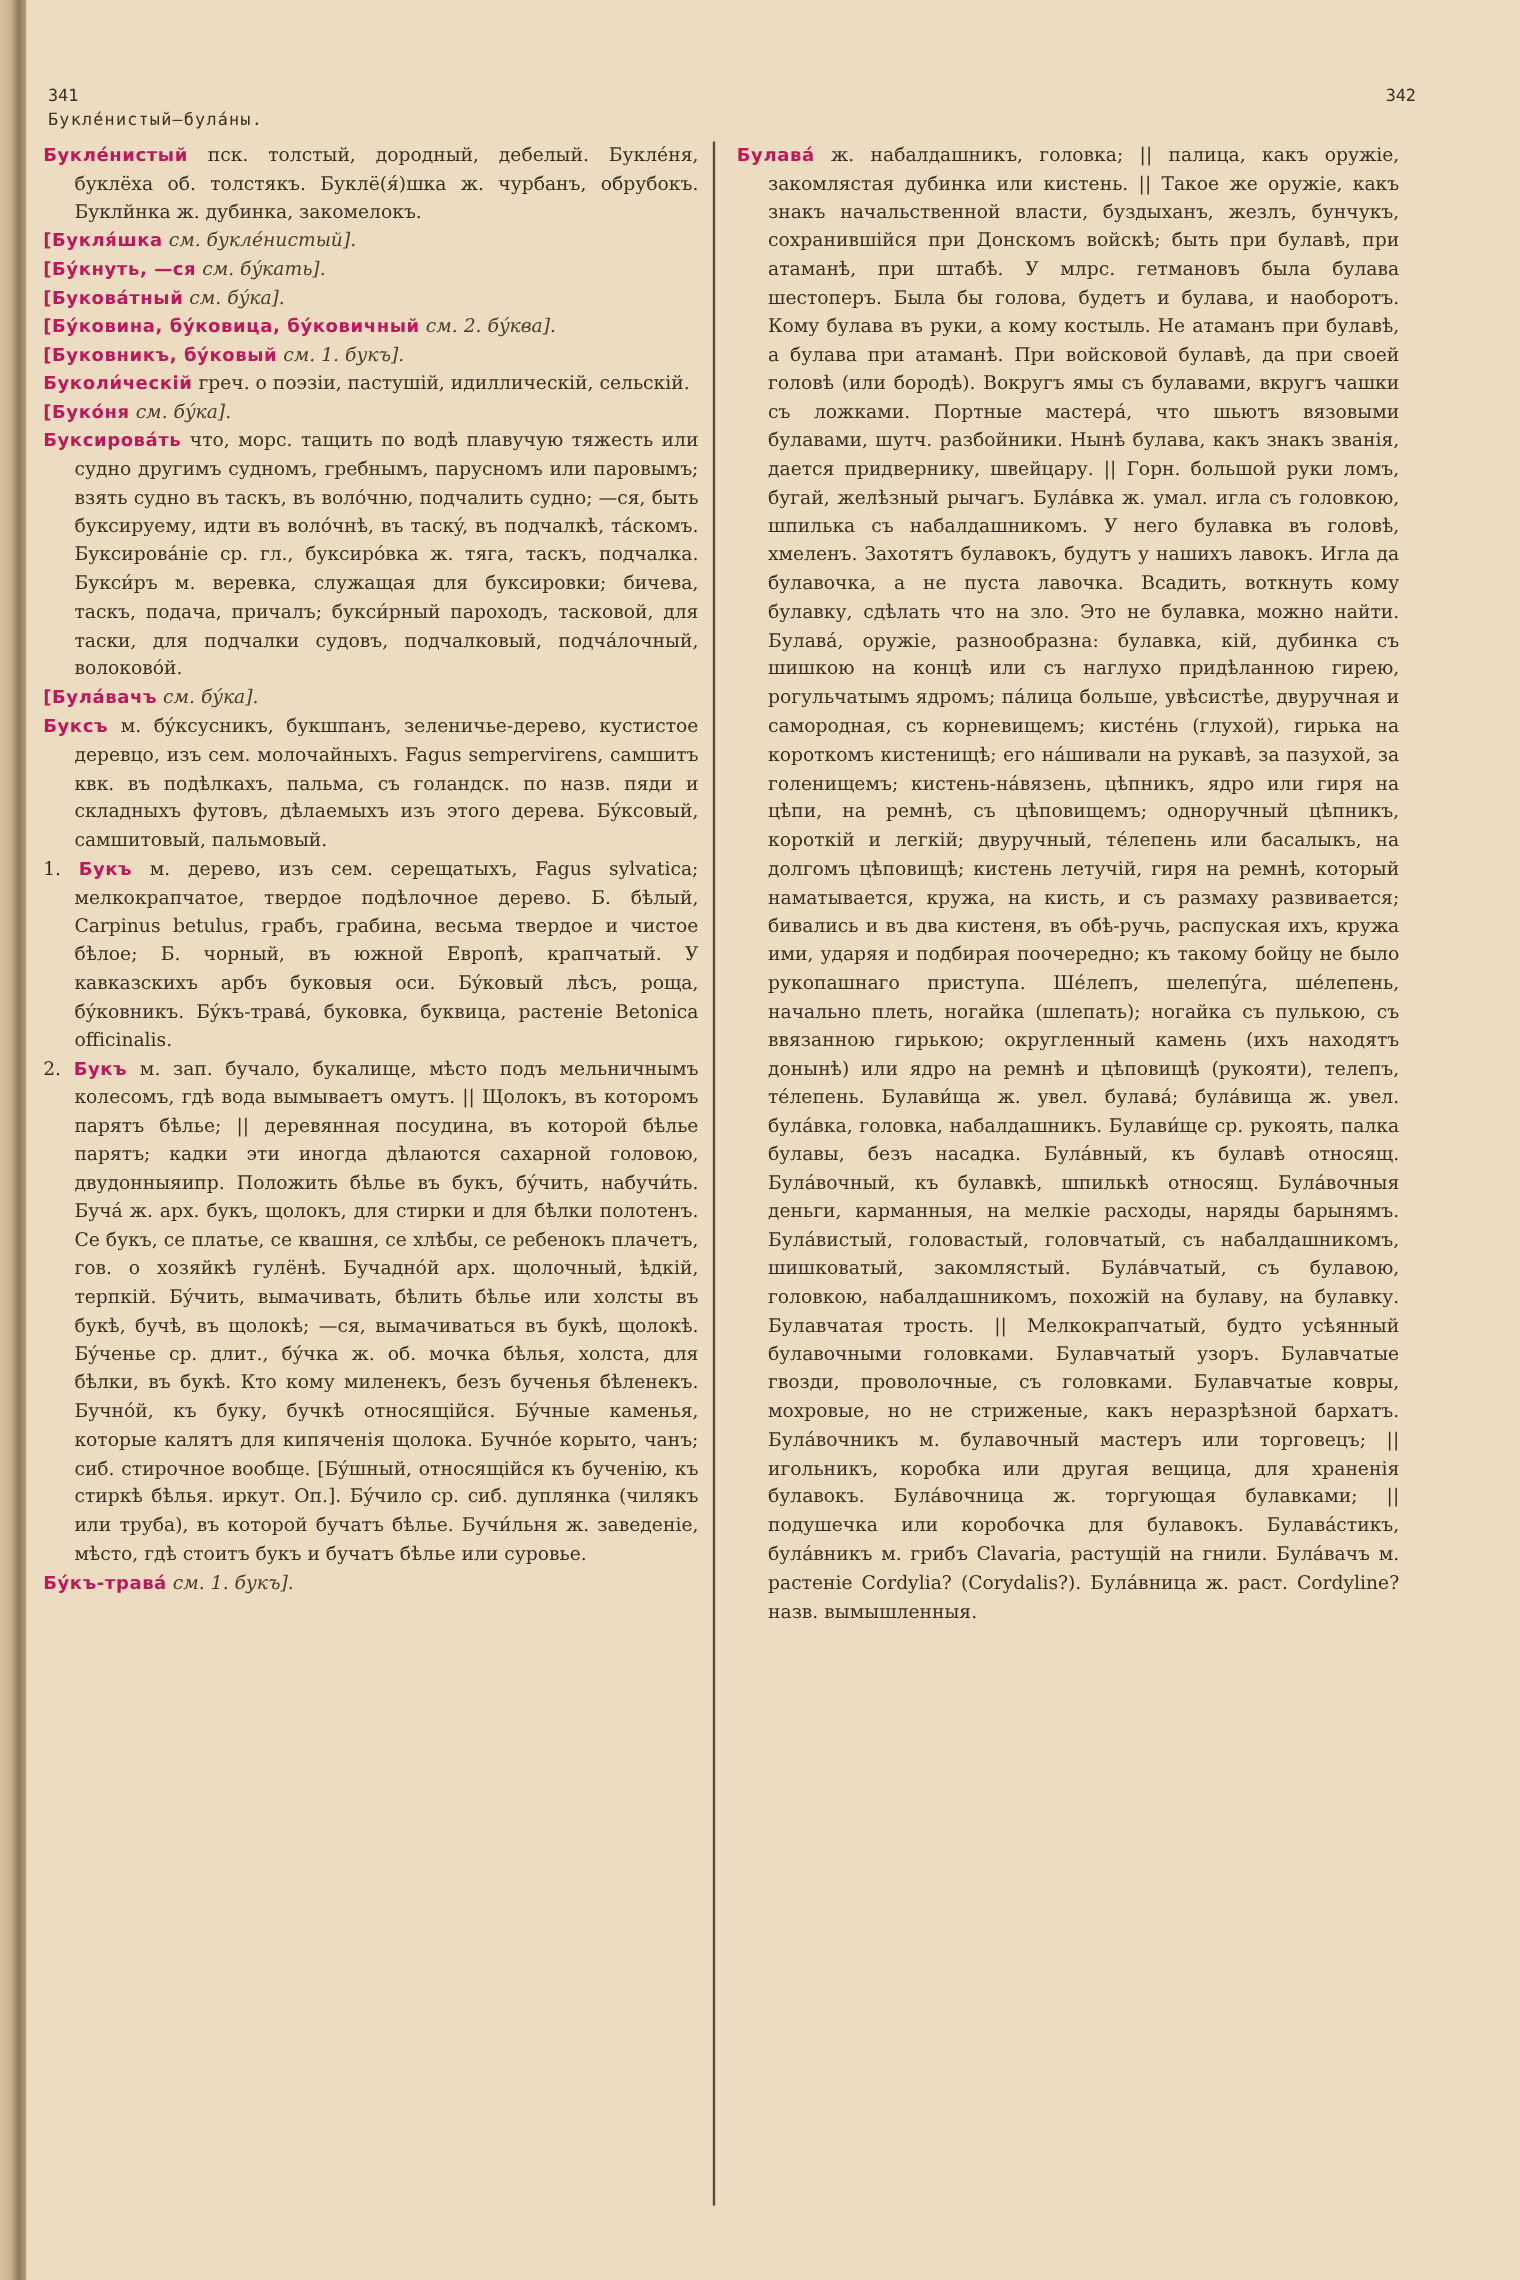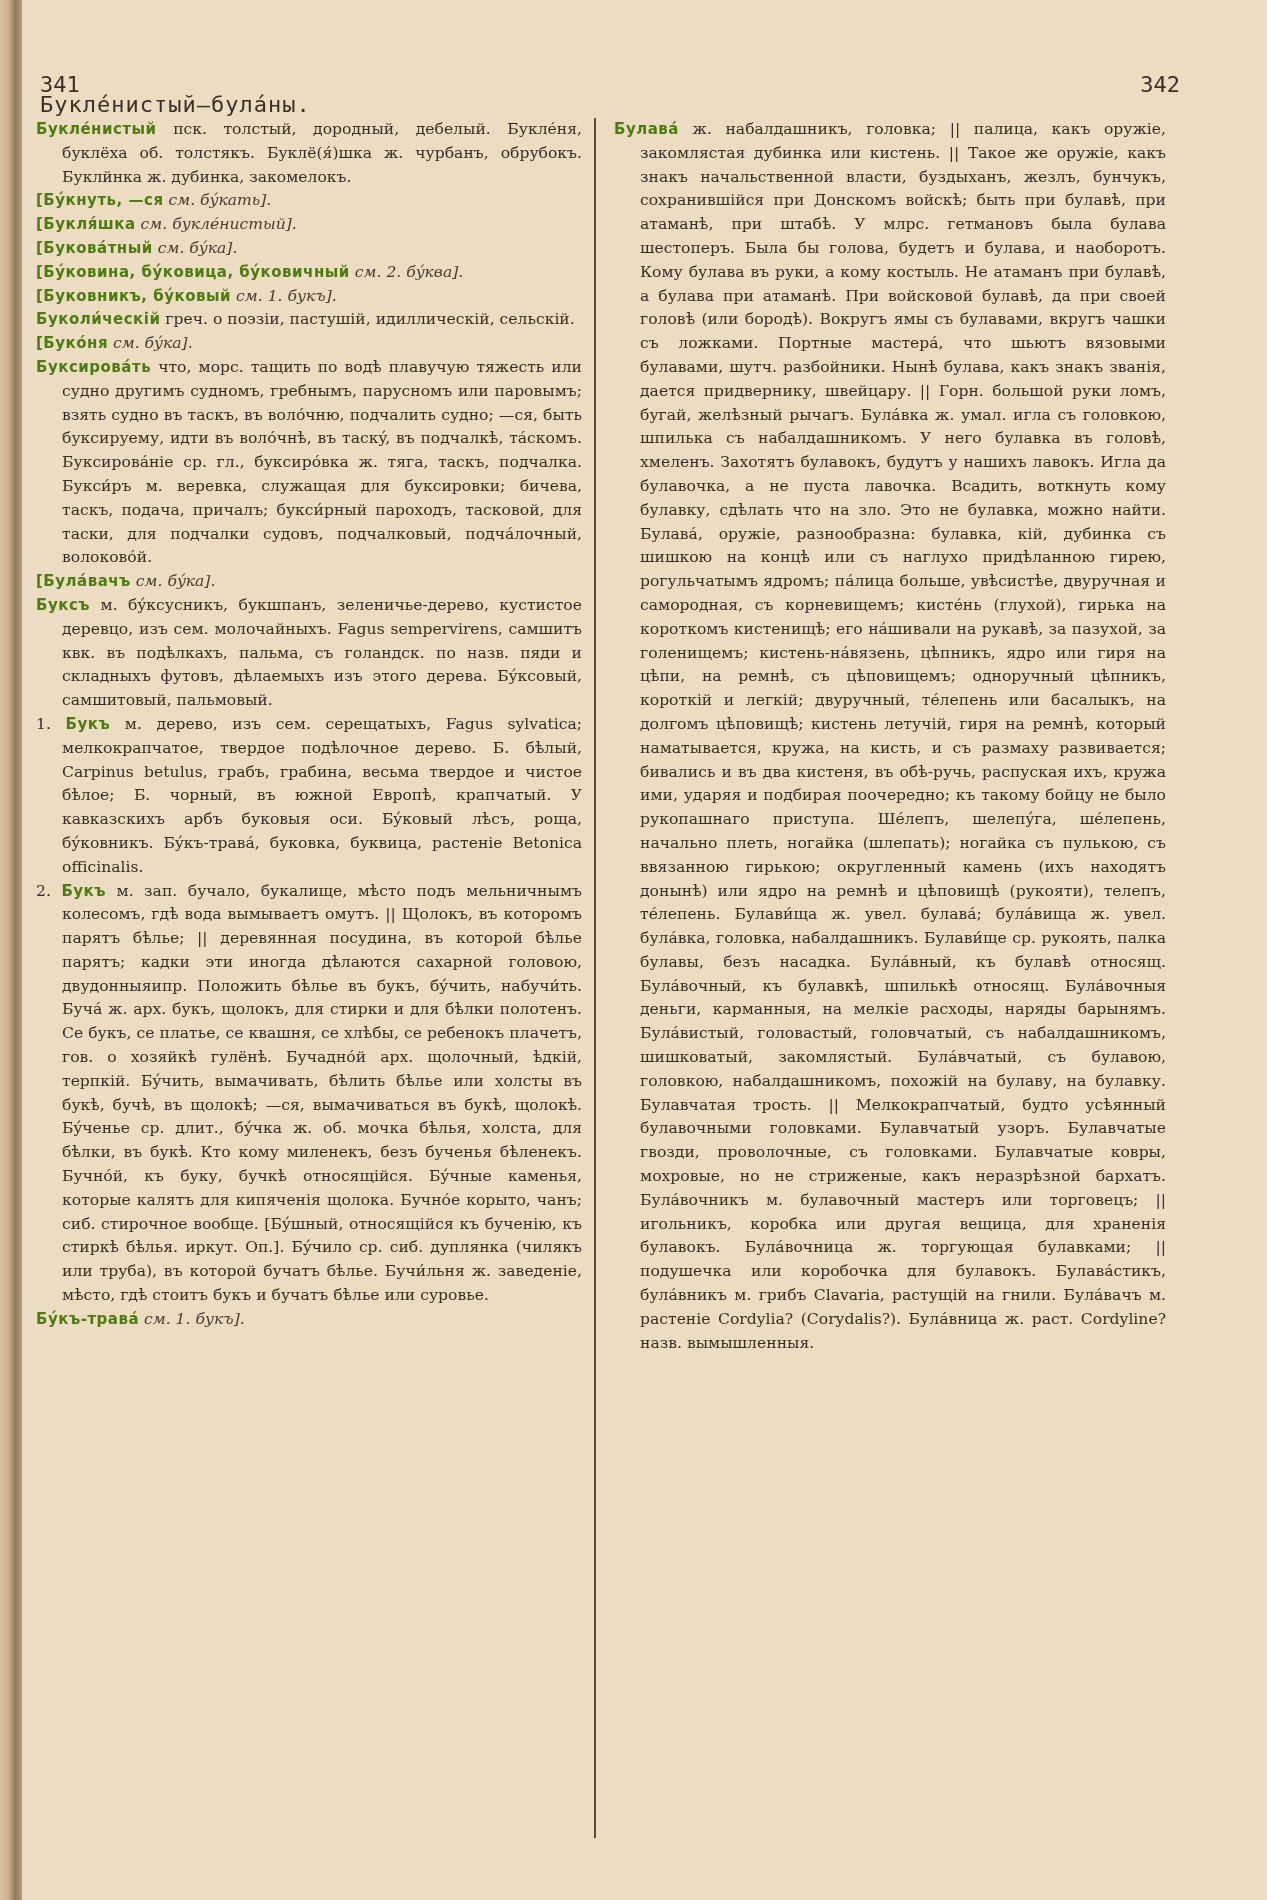--- a/index.html
+++ b/index.html
@@ -14,62 +14,62 @@
     position: absolute; left: 0; top: 0; width: 22px; height: 1900px;
     background: linear-gradient(90deg, #d8c3a0 0%, #c9b08a 40%, #8f7a5c 70%, #b59c78 100%);
   }
   .page {
     position: absolute; left: 22px; top: 0; width: 1245px; height: 1900px;
     background: #ecdcc1;
   }
   .running-head {
     position: absolute; top: 72px; left: 40px; width: 1140px; height: 30px;
     font-family: "DejaVu Sans Mono", "Liberation Mono", monospace;
-    font-size: 22px; color: #3d3024;
+    font-size: 14px; color: #3d3024;
   }
   .running-head .pn-left { position: absolute; left: 0; }
   .running-head .title { position: absolute; left: 0; right: 0; text-align: left; letter-spacing: 1px; margin-top: 20px; }
   .running-head .pn-right { position: absolute; right: 0; text-align: center; }
   .column {
     position: absolute; top: 118px;
     font-size: 15.6px; line-height: 23.8px;
     text-align: justify;
   }
   .col-left { left: 36px; width: 546px; }
   .col-right { left: 614px; width: 552px; }
   .col-rule {
     position: absolute; left: 594px; top: 118px; width: 2px; height: 1720px;
     background: #5a4a3a;
   }
   .entry {
     margin: 0; padding-left: 26px; text-indent: -26px;
   }
   .entry.numbered { padding-left: 26px; text-indent: -26px; }
-  .hw { font-family: "DejaVu Sans", "Liberation Sans", sans-serif; font-weight: bold; font-size: 15px; letter-spacing: 0.5px; color: #4d7c0f; }
+  .hw { font-family: "DejaVu Sans", "Liberation Sans", sans-serif; font-weight: bold; font-size: 15px; letter-spacing: 0.5px; color: #be185d; }
   .it { font-style: italic; color: #4a3d30; }
   .body-text { color: #3a2e22; }
 </style>
 </head>
 <body>
 
 <div class="binding"></div>
 <div class="page"></div>
 
 <div class="running-head">
   <span class="pn-left">341</span>
   <span class="title">Буклéнистый—булáны.</span>
   <span class="pn-right">342</span>
 </div>
 
 <div class="col-rule"></div>
 
 <div class="column col-left">
   <p class="entry"><span class="hw">Буклéнистый</span> <span class="body-text">пск. толстый, дородный, дебелый. Буклéня, буклёха об. толстякъ. Буклё(я́)шка ж. чурбанъ, обрубокъ. Буклйнка ж. дубинка, закомелокъ.</span></p>
+  <p class="entry"><span class="hw">[Букля́шка</span> <span class="it">см. буклéнистый].</span></p>
   <p class="entry"><span class="hw">[Бýкнуть, —ся</span> <span class="it">см. бýкать].</span></p>
-  <p class="entry"><span class="hw">[Букля́шка</span> <span class="it">см. буклéнистый].</span></p>
   <p class="entry"><span class="hw">[Буковáтный</span> <span class="it">см. бýка].</span></p>
   <p class="entry"><span class="hw">[Бýковина, бýковица, бýковичный</span> <span class="it">см. 2. бýква].</span></p>
   <p class="entry"><span class="hw">[Буковникъ, бýковый</span> <span class="it">см. 1. букъ].</span></p>
   <p class="entry"><span class="hw">Буколи́ческій</span> <span class="body-text">греч. о поэзіи, пастушій, идиллическій, сельскій.</span></p>
   <p class="entry"><span class="hw">[Букóня</span> <span class="it">см. бýка].</span></p>
   <p class="entry"><span class="hw">Буксировáть</span> <span class="body-text">что, морс. тащить по водѣ плавучую тяжесть или судно другимъ судномъ, гребнымъ, парусномъ или паровымъ; взять судно въ таскъ, въ волóчню, подчалить судно; —ся, быть буксируему, идти въ волóчнѣ, въ таскý, въ подчалкѣ, тáскомъ. Буксировáніе ср. гл., буксирóвка ж. тяга, таскъ, подчалка. Букси́ръ м. веревка, служащая для буксировки; бичева, таскъ, подача, причалъ; букси́рный пароходъ, тасковой, для таски, для подчалки судовъ, подчалковый, подчáлочный, волоковóй.</span></p>
   <p class="entry"><span class="hw">[Булáвачъ</span> <span class="it">см. бýка].</span></p>
   <p class="entry"><span class="hw">Буксъ</span> <span class="body-text">м. бýксусникъ, букшпанъ, зеленичье-дерево, кустистое деревцо, изъ сем. молочайныхъ. Fagus sempervirens, самшитъ квк. въ подѣлкахъ, пальма, съ голандск. по назв. пяди и складныхъ футовъ, дѣлаемыхъ изъ этого дерева. Бýксовый, самшитовый, пальмовый.</span></p>
   <p class="entry numbered"><span class="body-text">1.</span> <span class="hw">Букъ</span> <span class="body-text">м. дерево, изъ сем. серещатыхъ, Fagus sylvatica; мелкокрапчатое, твердое подѣлочное дерево. Б. бѣлый, Carpinus betulus, грабъ, грабина, весьма твердое и чистое бѣлое; Б. чорный, въ южной Европѣ, крапчатый. У кавказскихъ арбъ буковыя оси. Бýковый лѣсъ, роща, бýковникъ. Бýкъ-травá, буковка, буквица, растеніе Betonica officinalis.</span></p>
   <p class="entry numbered"><span class="body-text">2.</span> <span class="hw">Букъ</span> <span class="body-text">м. зап. бучало, букалище, мѣсто подъ мельничнымъ колесомъ, гдѣ вода вымываетъ омутъ. || Щолокъ, въ которомъ парятъ бѣлье; || деревянная посудина, въ которой бѣлье парятъ; кадки эти иногда дѣлаются сахарной головою, двудонныяипр. Положить бѣлье въ букъ, бýчить, набучи́ть. Бучá ж. арх. букъ, щолокъ, для стирки и для бѣлки полотенъ. Се букъ, се платье, се квашня, се хлѣбы, се ребенокъ плачетъ, гов. о хозяйкѣ гулёнѣ. Бучаднóй арх. щолочный, ѣдкій, терпкій. Бýчить, вымачивать, бѣлить бѣлье или холсты въ букѣ, бучѣ, въ щолокѣ; —ся, вымачиваться въ букѣ, щолокѣ. Бýченье ср. длит., бýчка ж. об. мочка бѣлья, холста, для бѣлки, въ букѣ. Кто кому миленекъ, безъ бученья бѣленекъ. Бучнóй, къ буку, бучкѣ относящійся. Бýчные каменья, которые калятъ для кипяченія щолока. Бучнóе корыто, чанъ; сиб. стирочное вообще. [Бýшный, относящійся къ бученію, къ стиркѣ бѣлья. иркут. Оп.]. Бýчило ср. сиб. дуплянка (чилякъ или труба), въ которой бучатъ бѣлье. Бучи́льня ж. заведеніе, мѣсто, гдѣ стоитъ букъ и бучатъ бѣлье или суровье.</span></p>

